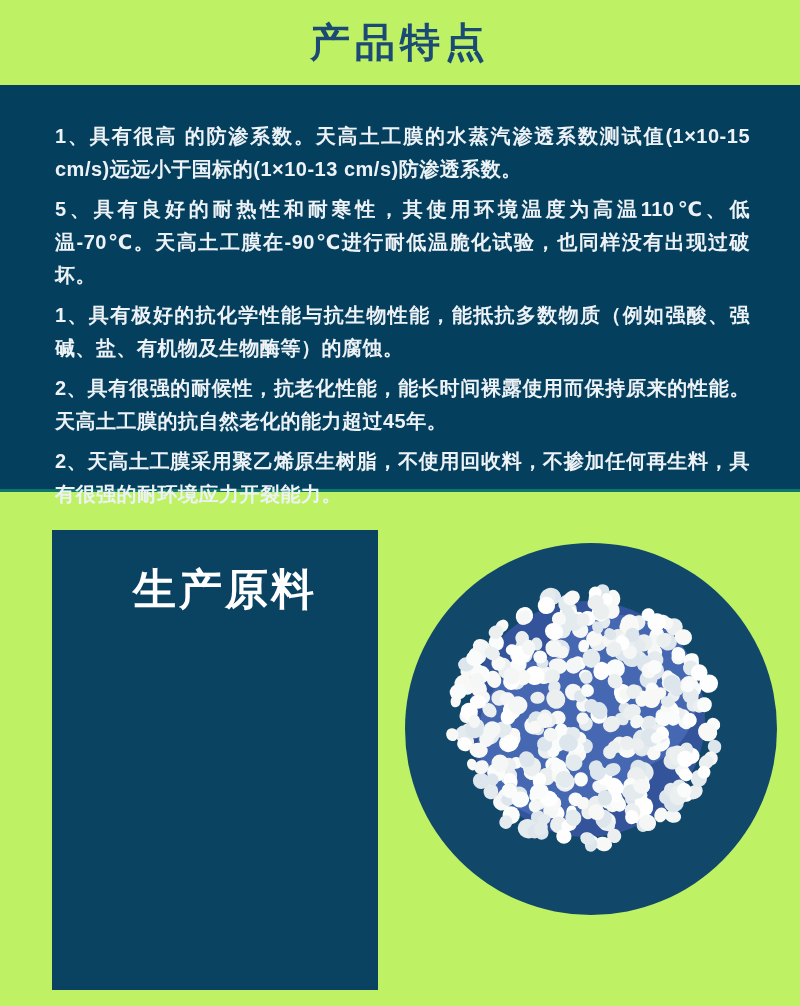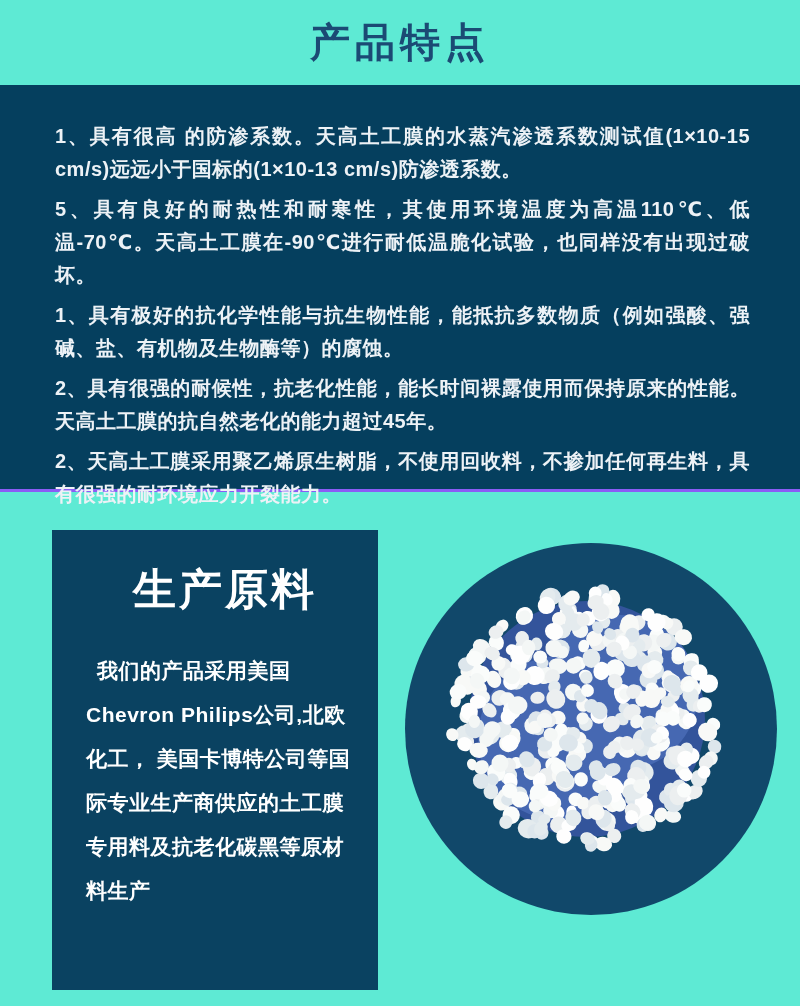--- a/index.html
+++ b/index.html
@@ -5,40 +5,40 @@
   * { margin: 0; padding: 0; box-sizing: border-box; }
   html, body { background: #ffffff; }
   body {
     font-family: "Liberation Sans", "DejaVu Sans", sans-serif;
     width: 800px;
   }
   .page {
     position: relative;
     width: 800px;
     height: 1006px;
-    background: #5eead4;
+    background: #bef264;
     overflow: hidden;
   }
   .header {
     height: 85px;
     display: flex;
     align-items: center;
     justify-content: center;
   }
   .page-title {
     font-size: 40px;
     font-weight: bold;
     color: #1b4a74;
     letter-spacing: 5px;
   }
   .features-panel {
     width: 800px;
     height: 407px;
     background: #053f5e;
-    border-bottom: 3px solid #8b5cf6;
+    border-bottom: 3px solid #0f766e;
     padding: 35px 50px 0 55px;
   }
   .feature-item {
     color: #edf2f6;
     font-size: 20px;
     font-weight: bold;
     line-height: 33px;
     letter-spacing: 0.5px;
     margin-bottom: 7px;
     text-align: justify;
@@ -97,21 +97,20 @@
     <p class="feature-item">5、具有良好的耐热性和耐寒性，其使用环境温度为高温110℃、低温-70℃。天高土工膜在-90℃进行耐低温脆化试验，也同样没有出现过破坏。</p>
     <p class="feature-item">1、具有极好的抗化学性能与抗生物性能，能抵抗多数物质（例如强酸、强碱、盐、有机物及生物酶等）的腐蚀。</p>
     <p class="feature-item">2、具有很强的耐候性，抗老化性能，能长时间裸露使用而保持原来的性能。天高土工膜的抗自然老化的能力超过45年。</p>
     <p class="feature-item">2、天高土工膜采用聚乙烯原生树脂，不使用回收料，不掺加任何再生料，具有很强的耐环境应力开裂能力。</p>
   </section>
 
   <section class="materials-section">
 
     <div class="materials-box">
       <h2 class="materials-title">生产原料</h2>
-      <p class="materials-body">我们的产品采用美国Chevron Philips公司,北欧化工， 美国卡博特公司等国际专业生产商供应的土工膜专用料及抗老化碳黑等原材料生产</p>
     </div>
 
     <div class="pellets-circle">
       <svg id="pellets-svg" width="372" height="372" viewBox="0 0 372 372" xmlns="http://www.w3.org/2000/svg">
           <circle cx="186" cy="186" r="186" fill="#11486a"></circle>
           <circle cx="182" cy="176" r="118" fill="#33549b"></circle>
           <circle cx="155" cy="195" r="82" fill="#4668b2"></circle>
           <circle cx="215" cy="150" r="78" fill="#4668b2"></circle>
           <ellipse cx="209.2" cy="292.9" rx="7.2" ry="7.0" fill="#eceff0" transform="rotate(51 209.2 292.9)"></ellipse>
           <ellipse cx="104.4" cy="159.1" rx="7.5" ry="6.7" fill="#eceff0" transform="rotate(52 104.4 159.1)"></ellipse>

